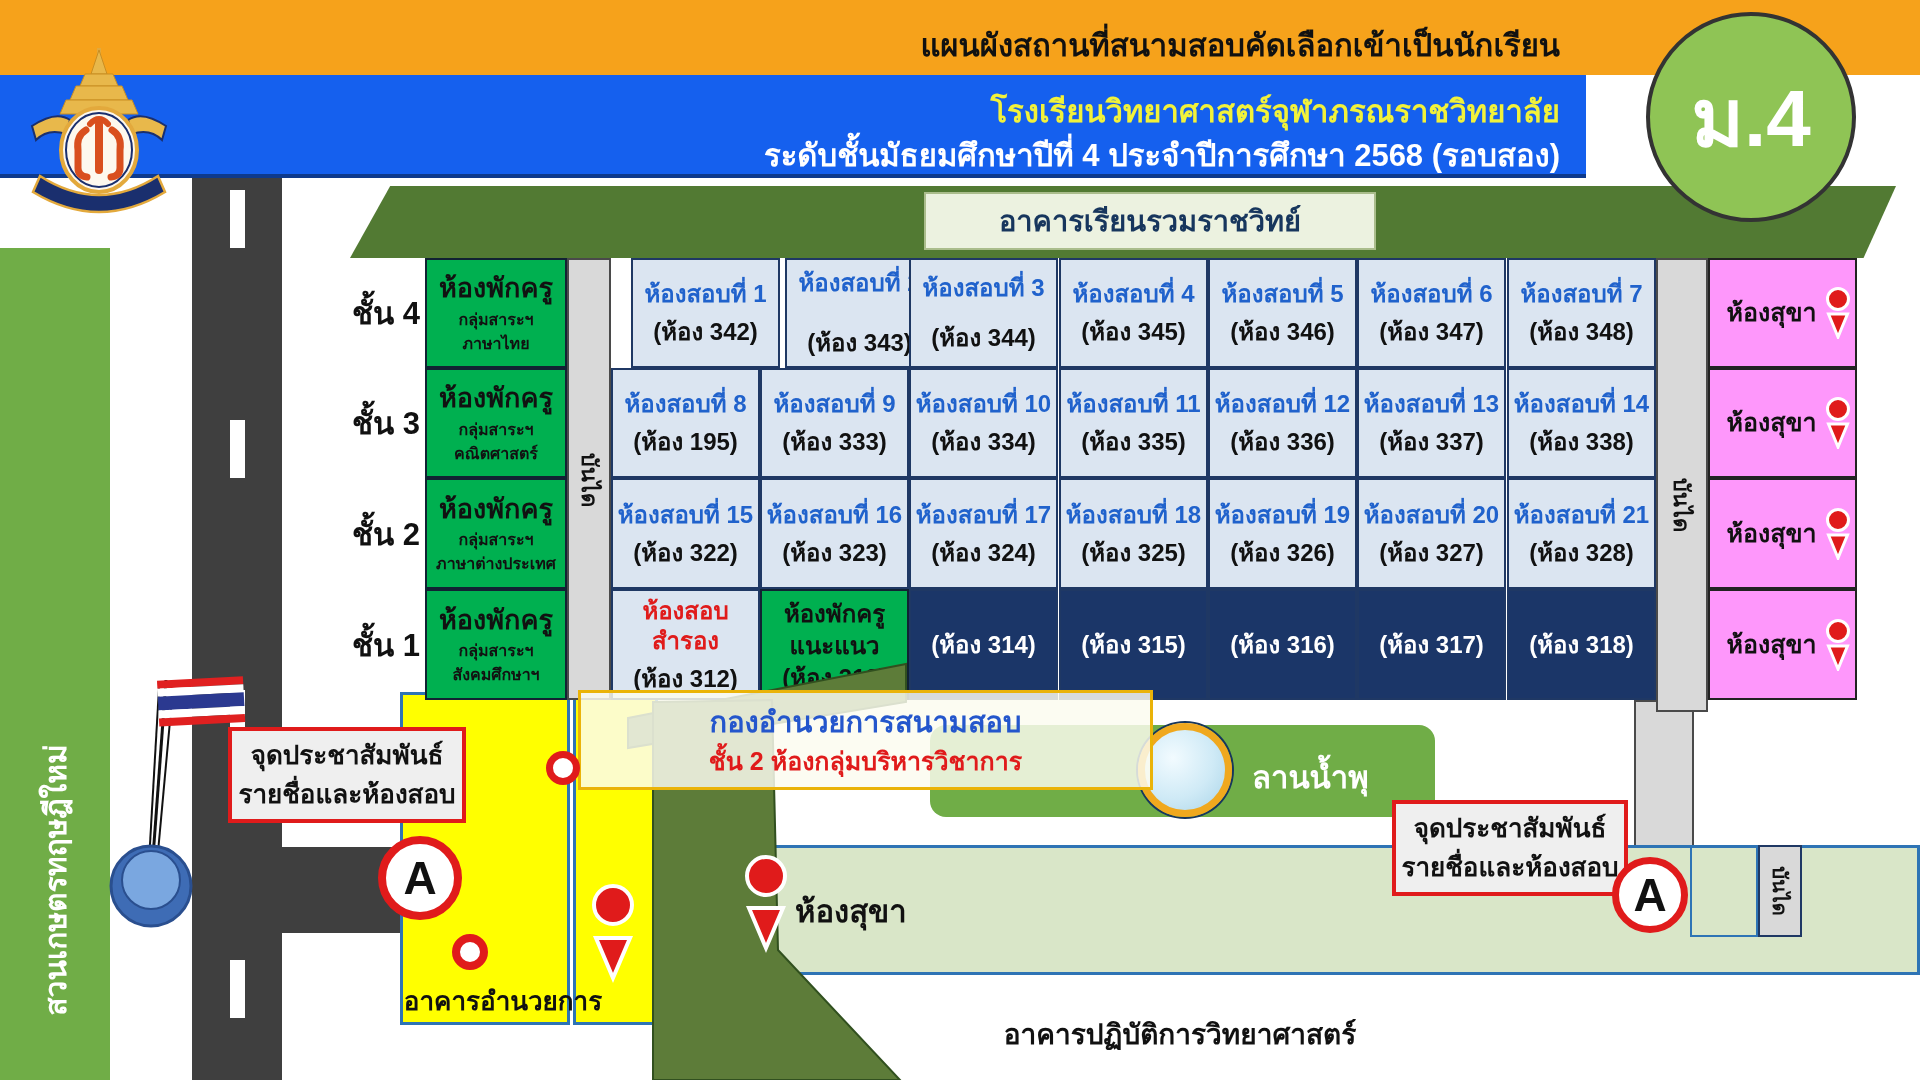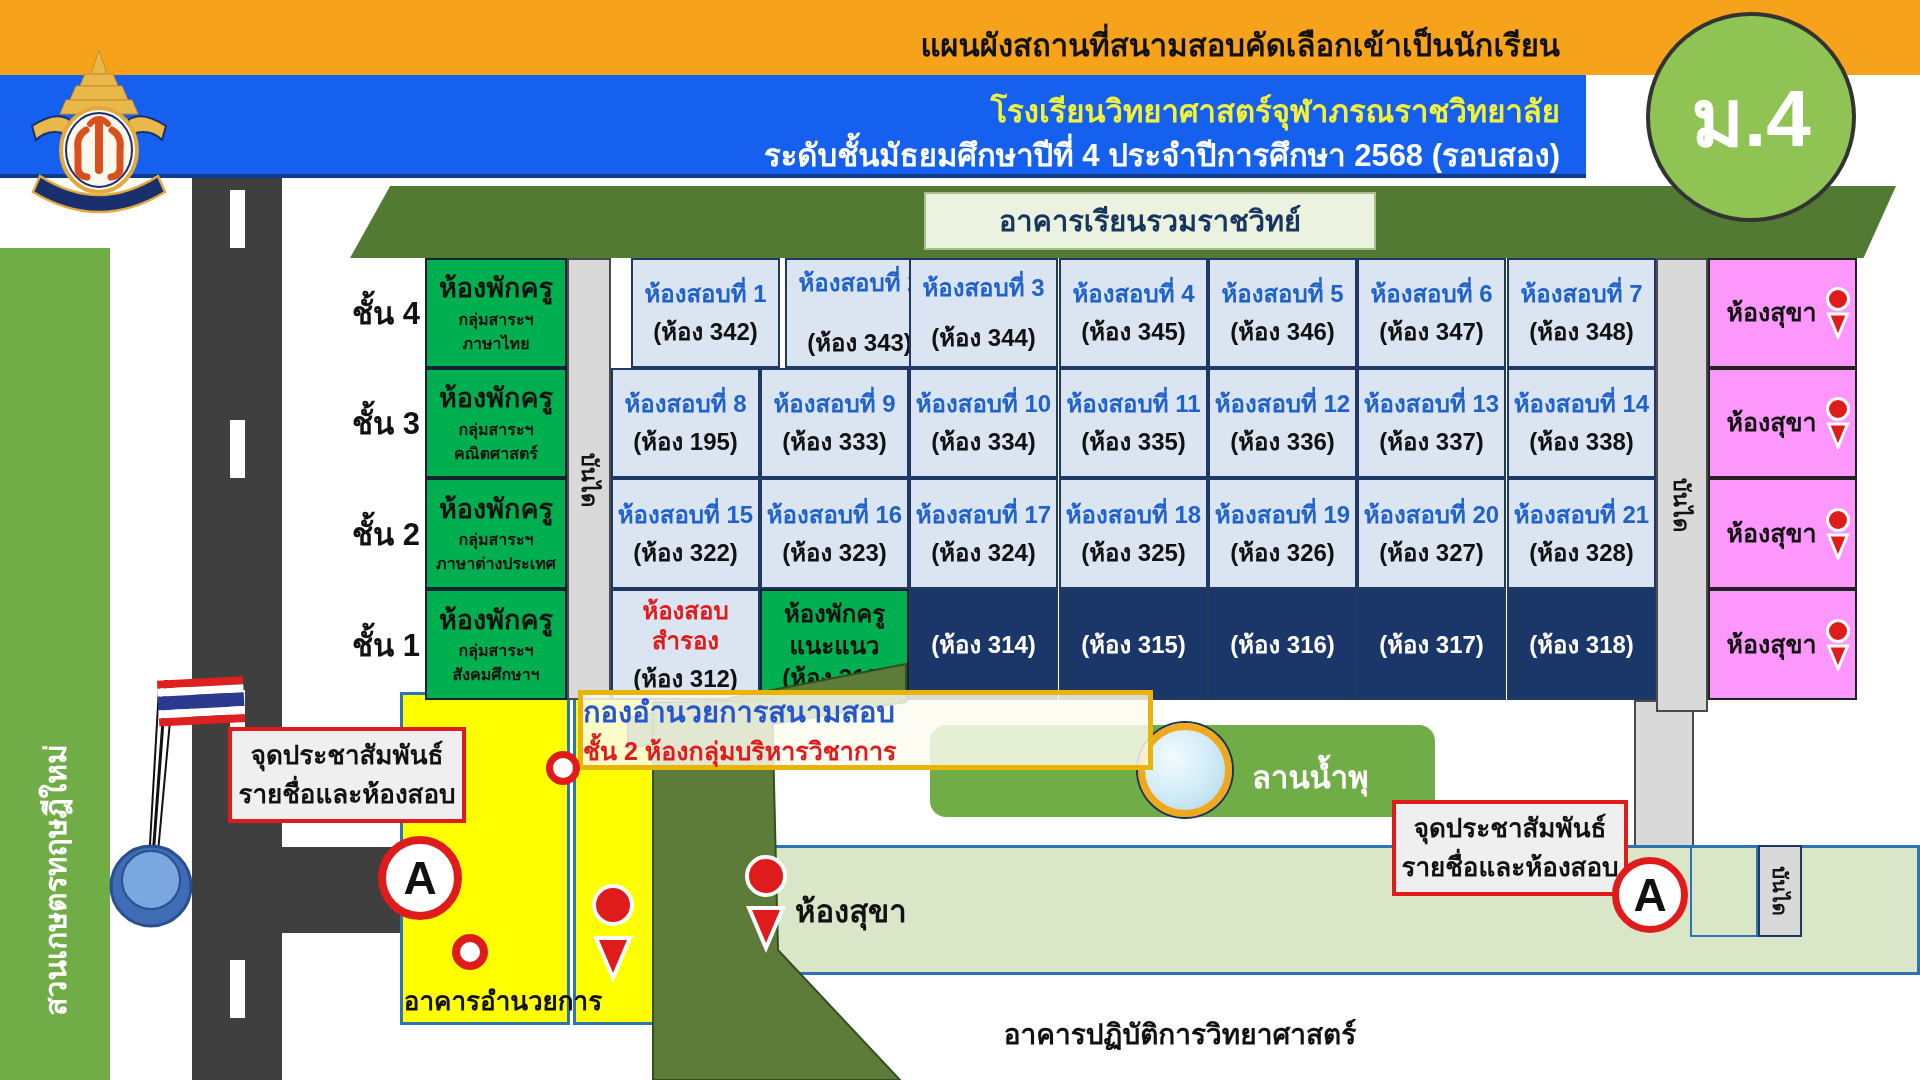--- a/index.html
+++ b/index.html
@@ -56,22 +56,22 @@
   .sci-stairs{left:1758px;top:845px;width:44px;height:92px;background:#D9D9D9;border:2px solid #1F3864;z-index:3;}
   .walkway{left:1634px;top:700px;width:60px;height:147px;background:#D9D9D9;border:2px solid #4A4A4A;z-index:2;}
   .fountain-pad{left:930px;top:725px;width:505px;height:92px;background:#70AD47;border-radius:16px;z-index:2;}
   .fountain{left:1138px;top:723px;width:94px;height:94px;border-radius:50%;border:7px solid #F0A81E;
             background:radial-gradient(circle at 35% 35%,#F2FBFF 0%,#CFEAF6 55%,#A9D4E8 100%);
             box-shadow:0 0 0 2px #17365D;z-index:3;}
   .fountain-label{left:1252px;top:752px;font-size:31px;font-weight:bold;color:#fff;z-index:3;}
   
   .red-box{background:#EFEFEF;border:4px solid #E01B1B;display:flex;flex-direction:column;align-items:center;
            justify-content:center;z-index:5;font-size:26px;font-weight:bold;color:#111;line-height:1.5;}
-  .cmd-box{left:578px;top:690px;width:575px;height:80px;background:rgba(252,252,240,.84);border:5px solid #eab308;
-           display:flex;flex-direction:column;justify-content:center;z-index:5;line-height:1.45;}
+  .cmd-box{left:578px;top:690px;width:575px;height:100px;background:rgba(252,252,240,.84);border:3px solid #eab308;
+           display:flex;flex-direction:column;align-items:center;justify-content:center;z-index:5;line-height:1.45;}
   .cmd1{color:#2456CC;font-size:29px;font-weight:bold;}
   .cmd2{color:#E01B1B;font-size:25px;font-weight:bold;}
   .a-circle{border-radius:50%;background:#fff;border:8px solid #E01B1B;display:flex;align-items:center;
             justify-content:center;font-size:46px;font-weight:600;color:#111;z-index:6;}
   .dot-circle{border-radius:50%;background:#fff;border:7px solid #E01B1B;z-index:6;}
   .plain-label{font-weight:bold;color:#111;z-index:5;}
   svg.overlay{position:absolute;left:0;top:0;z-index:4;pointer-events:none;}
   .logo{left:26px;top:48px;z-index:11;}
 </style>
 </head>

